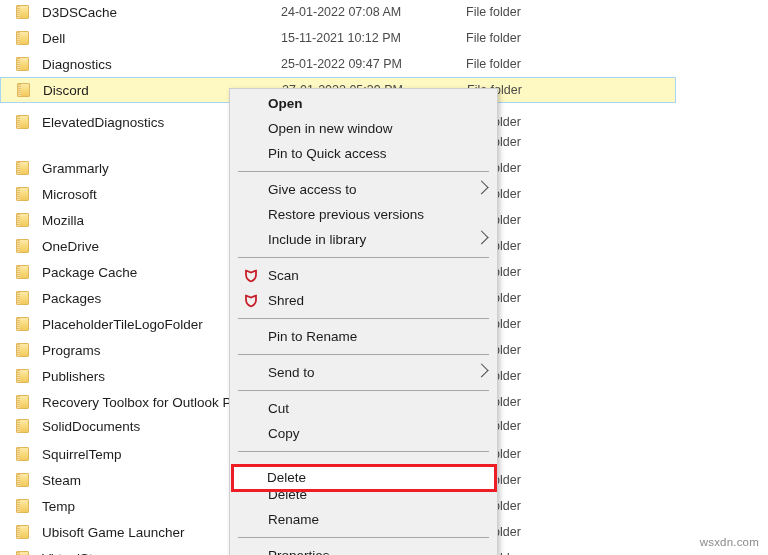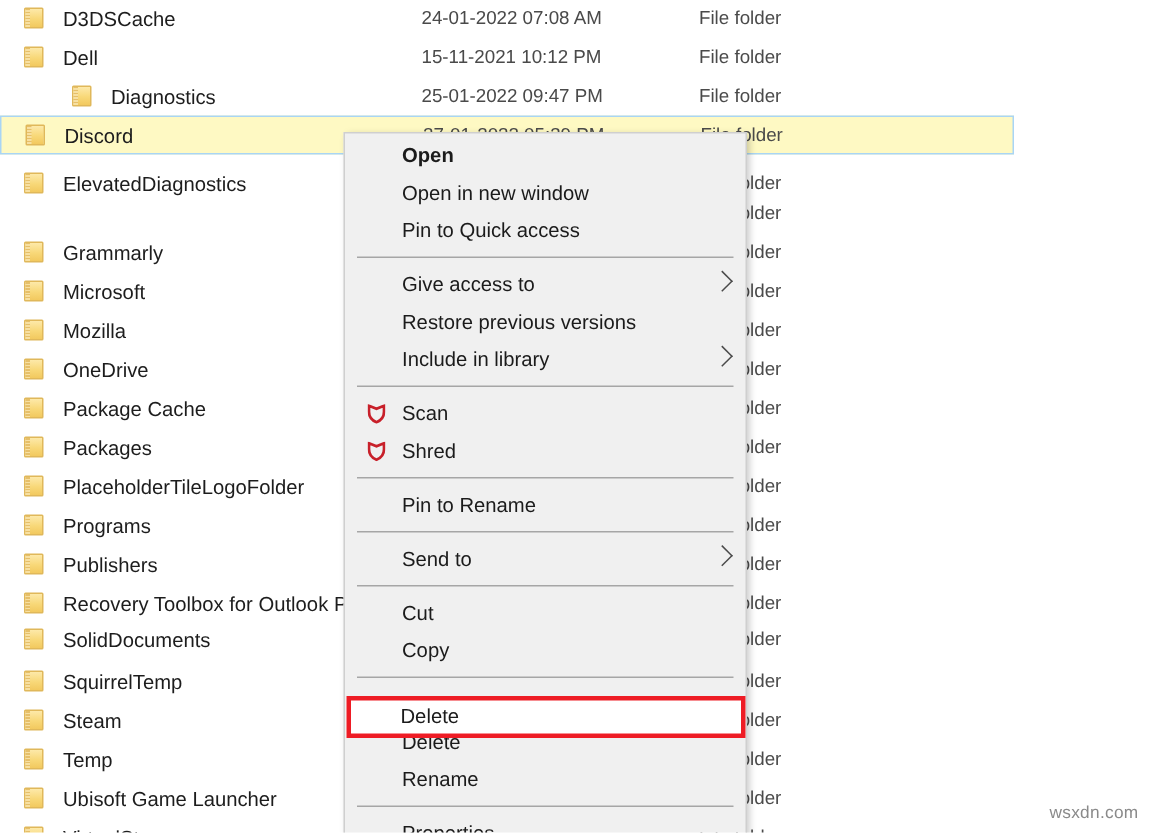--- a/index.html
+++ b/index.html
@@ -182,21 +182,21 @@
     </div>
     <div class="row" style="top: 25px;">
       <span class="folder-icon">
         <span class="body"></span>
         <span class="spine"></span>
       </span>
       <span class="row-name">Dell</span>
       <span class="row-date">15-11-2021 10:12 PM</span>
       <span class="row-type">File folder</span>
     </div>
-    <div class="row" style="top: 51px; padding-left: 32px;">
+    <div class="row" style="top: 51px;">
       <span class="folder-icon">
         <span class="body"></span>
         <span class="spine"></span>
       </span>
       <span class="row-name">Diagnostics</span>
       <span class="row-date">25-01-2022 09:47 PM</span>
       <span class="row-type">File folder</span>
     </div>
     <div class="row selected" style="top: 77px;">
       <span class="folder-icon">

